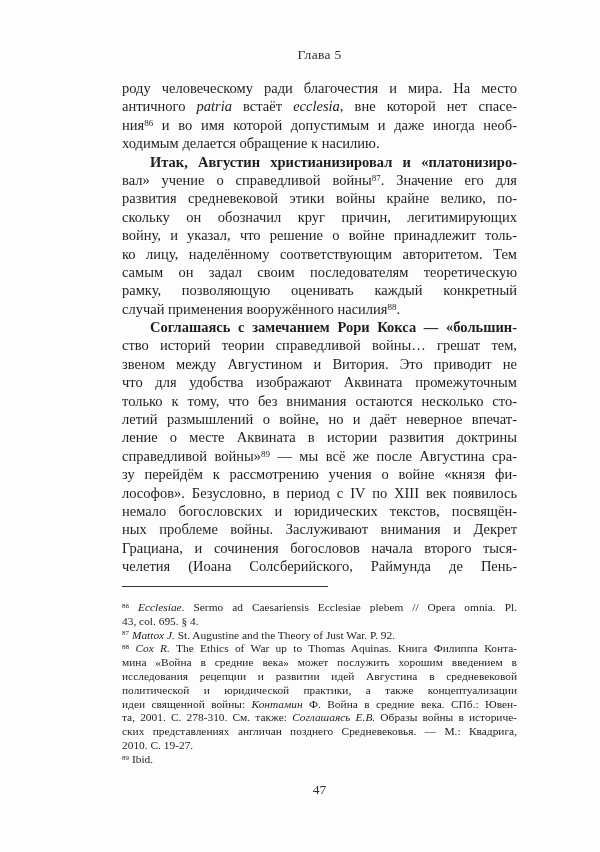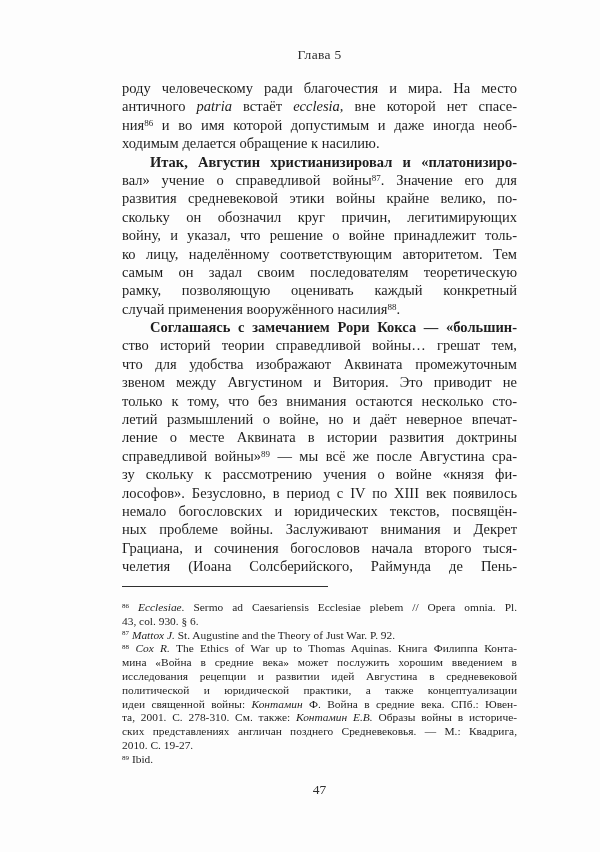--- a/index.html
+++ b/index.html
@@ -107,52 +107,52 @@
         <div class="line"><span>скольку он обозначил круг причин, легитимирующих</span></div>
         <div class="line"><span>войну, и указал, что решение о войне принадлежит толь-</span></div>
         <div class="line"><span>ко лицу, наделённому соответствующим авторитетом. Тем</span></div>
         <div class="line"><span>самым он задал своим последователям теоретическую</span></div>
         <div class="line"><span>рамку, позволяющую оценивать каждый конкретный</span></div>
         <div class="line noj"><span>случай применения вооружённого насилия</span><span class="sup">88</span><span>.</span></div>
       </div>
       <div>
         <div class="line indent"><span>Соглашаясь с замечанием Рори Кокса — «большин-</span></div>
         <div class="line"><span>ство историй теории справедливой войны…  грешат тем,</span></div>
+        <div class="line"><span>звеном между Августином и Витория. Это приводит не</span></div>
         <div class="line"><span>что для удобства изображают Аквината промежуточным</span></div>
-        <div class="line"><span>звеном между Августином и Витория. Это приводит не</span></div>
         <div class="line"><span>только к тому, что без внимания остаются несколько сто-</span></div>
         <div class="line"><span>летий размышлений о войне, но и даёт неверное впечат-</span></div>
         <div class="line"><span>ление о месте Аквината в истории развития доктрины</span></div>
         <div class="line"><span>справедливой войны»</span><span class="sup">89</span><span> — мы всё же после Августина сра-</span></div>
-        <div class="line"><span>зу скольку к рассмотрению учения о войне «князя фи-</span></div>
+        <div class="line"><span>зу перейдём к рассмотрению учения о войне «князя фи-</span></div>
         <div class="line"><span>лософов». Безусловно, в период с IV по XIII век появилось</span></div>
         <div class="line"><span>немало богословских и юридических текстов, посвящён-</span></div>
         <div class="line"><span>ных проблеме войны. Заслуживают внимания и Декрет</span></div>
         <div class="line"><span>Грациана, и сочинения богословов начала второго тыся-</span></div>
         <div class="line"><span>челетия (Иоана Солсберийского, Раймунда де Пень-</span></div>
       </div>
     </div>
 
   <div class="footnote-separator"></div>
 
   <div class="footnotes">
       <div>
         <div class="line"><span class="sup">86</span><span> </span><span class="it">Ecclesiae.</span><span> Sermo ad Caesariensis Ecclesiae plebem // Opera omnia. Pl.</span></div>
-        <div class="line noj"><span>43, col. 930. § 6.</span></div>
+        <div class="line noj"><span>43, col. 695. § 4.</span></div>
       </div>
       <div>
         <div class="line noj"><span class="sup">87</span><span> </span><span class="it">Mattox J.</span><span> St. Augustine and the Theory of Just War. P. 92.</span></div>
       </div>
       <div>
         <div class="line"><span class="sup">88</span><span> </span><span class="it">Cox R.</span><span> The Ethics of War up to Thomas Aquinas. Книга Филиппа Конта-</span></div>
         <div class="line"><span>мина «Война в средние века» может послужить хорошим введением в</span></div>
         <div class="line"><span>исследования рецепции и развитии идей Августина в средневековой</span></div>
         <div class="line"><span>политической и юридической практики, а также концептуализации</span></div>
         <div class="line"><span>идеи священной войны: </span><span class="it">Контамин</span><span> Ф. Война в средние века. СПб.: Ювен-</span></div>
-        <div class="line"><span>та, 2001. С. 278-310. См. также: </span><span class="it">Контамин Е.В.</span><span> Образы войны в историче-</span></div>
+        <div class="line"><span>та, 2001. С. 278-310. См. также: </span><span class="it">Соглашаясь Е.В.</span><span> Образы войны в историче-</span></div>
         <div class="line"><span>ских представлениях англичан позднего Средневековья. — М.: Квадрига,</span></div>
         <div class="line noj"><span>2010. С. 19-27.</span></div>
       </div>
       <div>
         <div class="line noj"><span class="sup">89</span><span> Ibid.</span></div>
       </div>
     </div>
 
   <div class="page-number">47</div>
 </div>

